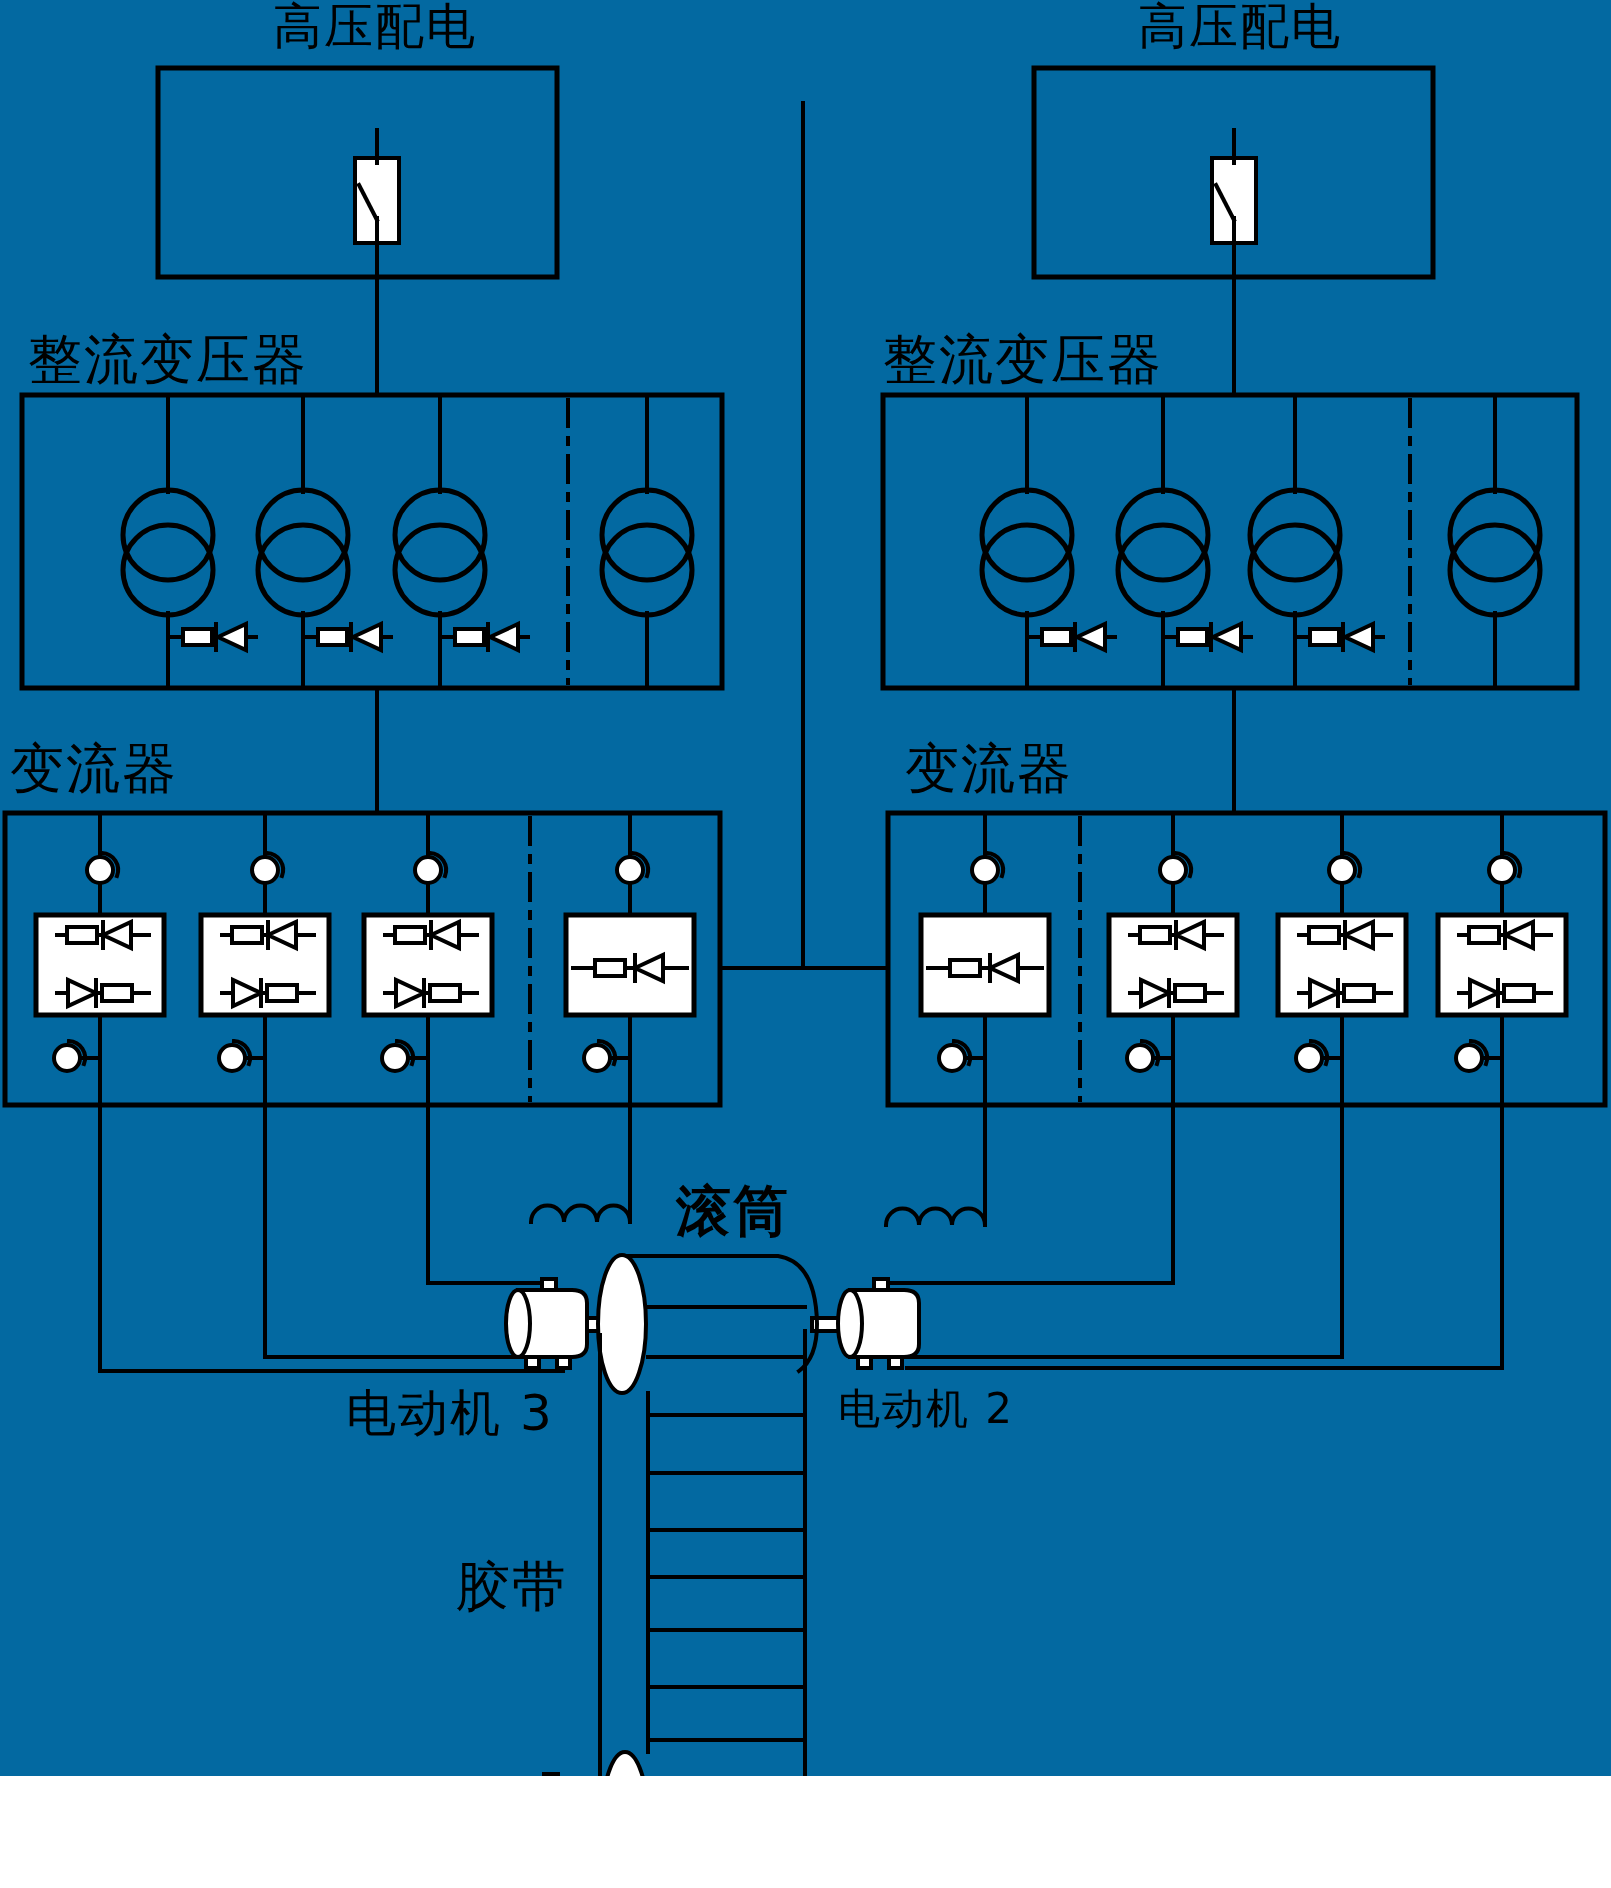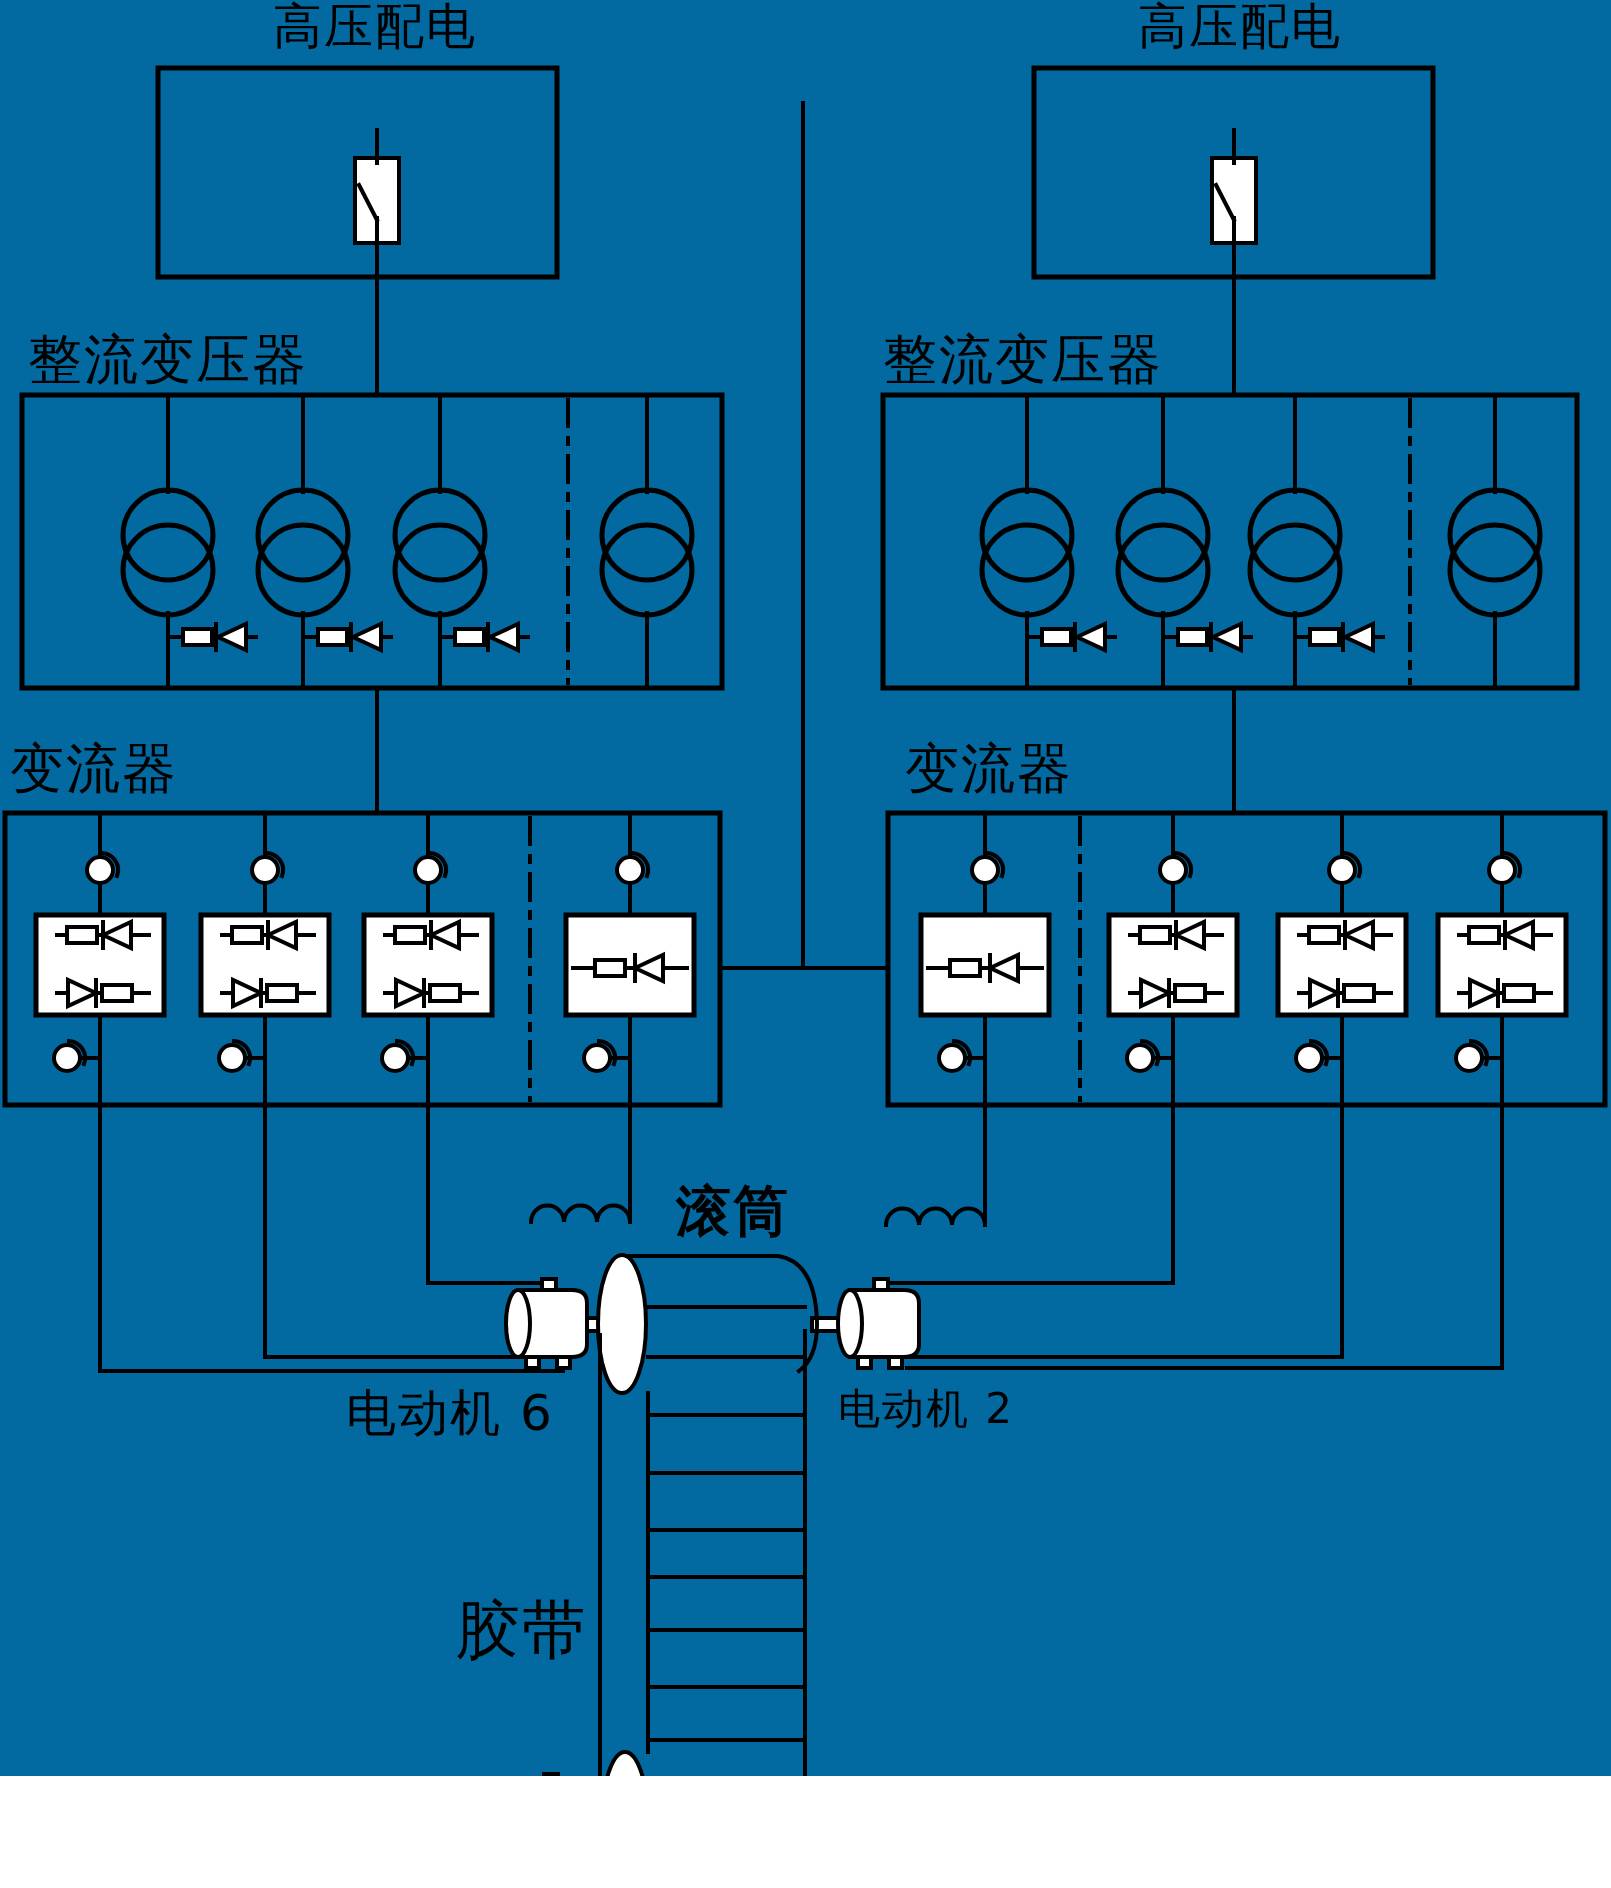--- a/index.html
+++ b/index.html
@@ -258,18 +258,18 @@
 <div class="lbl center" style="left:1240px;top:2px;font-size:49px;">高压配电</div>
 
 <div class="lbl" style="left:28px;top:333px;font-size:54px;">整流变压器</div>
 <div class="lbl" style="left:883px;top:333px;font-size:54px;">整流变压器</div>
 
 <div class="lbl" style="left:10px;top:742px;font-size:54px;">变流器</div>
 <div class="lbl" style="left:905px;top:742px;font-size:54px;">变流器</div>
 
 <div class="lbl" style="left:676px;top:1184px;font-size:55px;font-weight:bold;">滚筒</div>
 
-<div class="lbl" style="left:346px;top:1388px;font-size:50px;">电动机 6</div>
+<div class="lbl" style="left:346px;top:1388px;font-size:50px;">电动机 3</div>
 <div class="lbl" style="left:838px;top:1388px;font-size:42px;">电动机 2</div>
 
-<div class="lbl" style="left:456px;top:1560px;font-size:64px;margin-top:38px;">胶带</div>
+<div class="lbl" style="left:456px;top:1560px;font-size:54px;">胶带</div>
 
 </div>
 
 </body></html>

